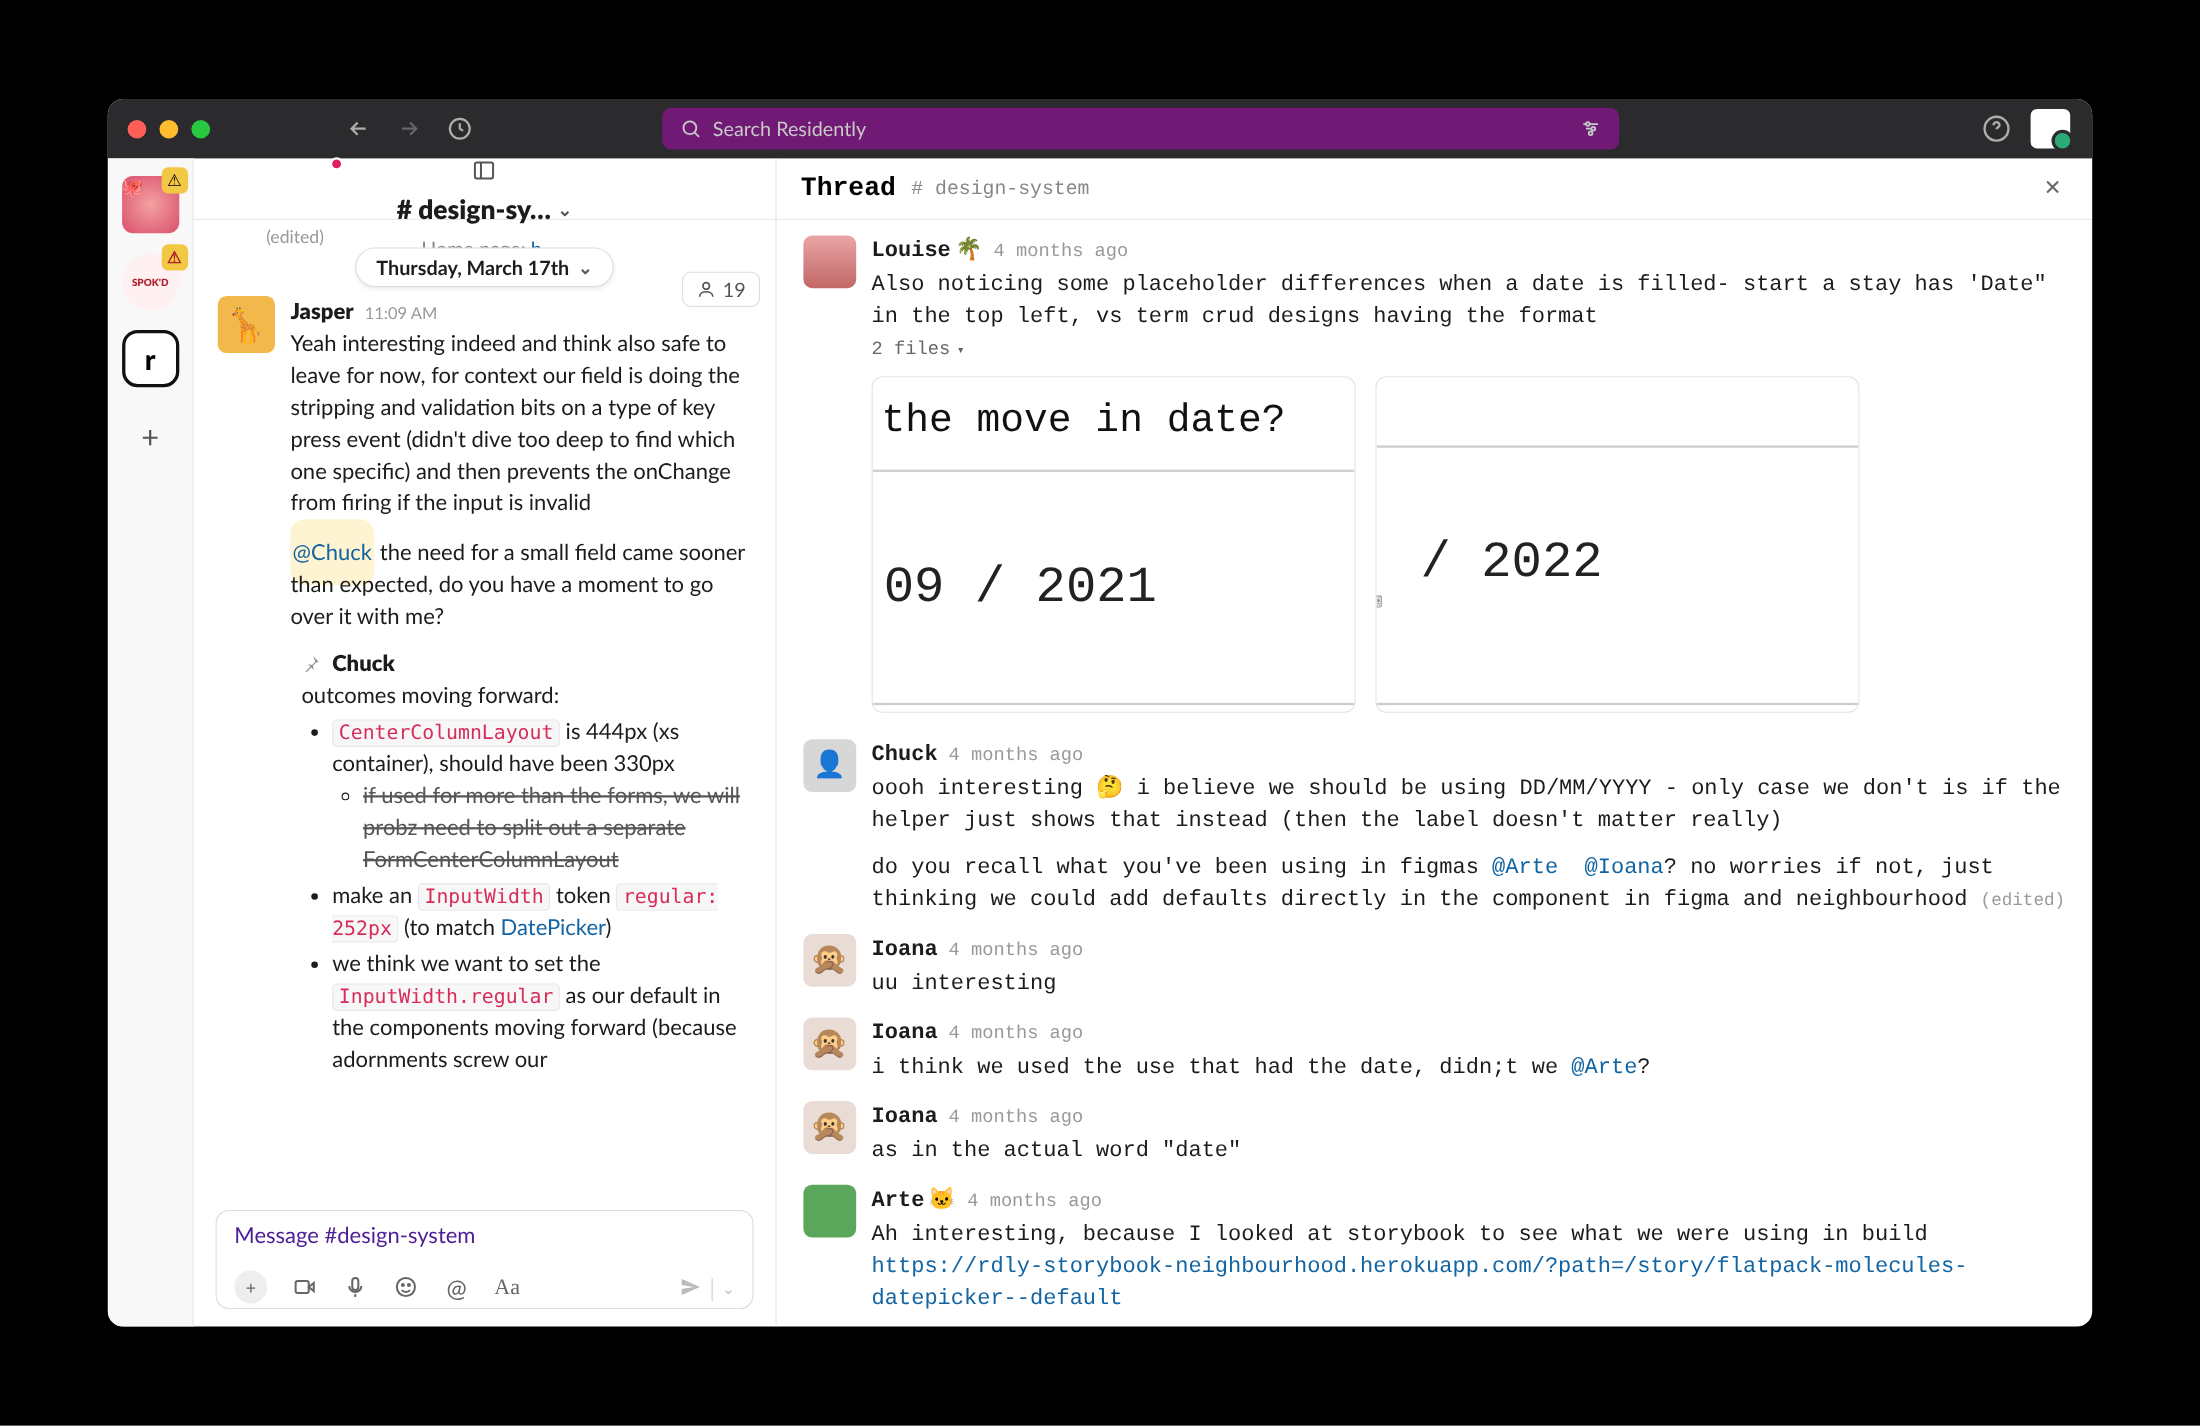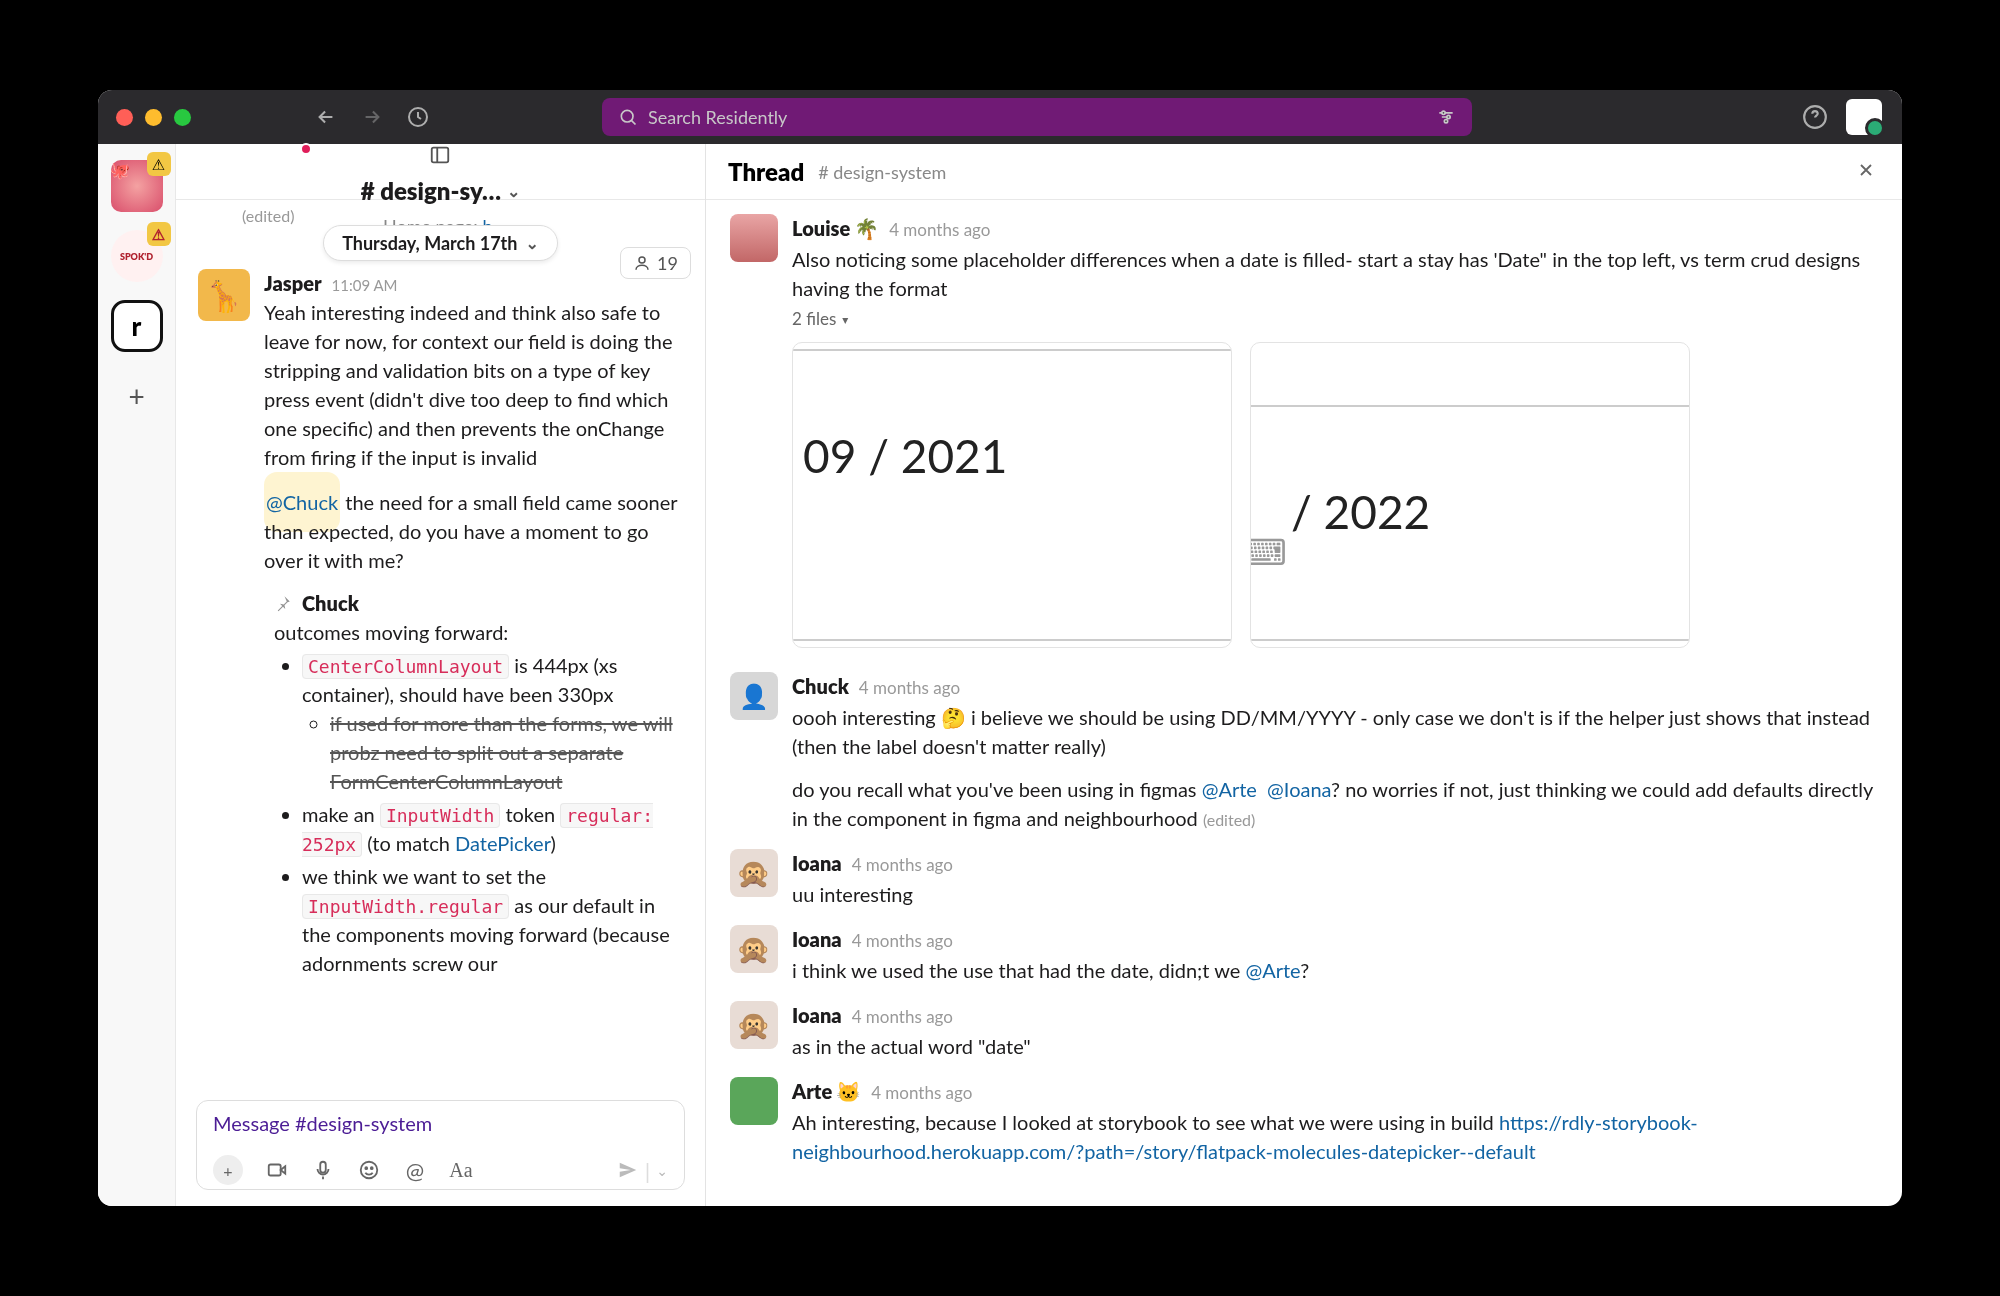--- a/index.html
+++ b/index.html
@@ -54,21 +54,21 @@
 .code-inl { font-family: ui-monospace, Menlo, monospace; color:#d72d5a; background:#f7f7f7; border:1px solid #e8e8e8; border-radius:4px; padding:1px 5px; font-size:18px; }
 .link-inl { color:#1264a3; }
 .strike { text-decoration: line-through; color:#555;}
 .composer { margin: 12px 20px 16px 20px; border:1px solid #ddd; border-radius:12px; padding: 10px 16px 4px 16px; }
 .comp-placeholder { color:#4c1d95; font-size:20px; padding-bottom: 14px; }
 .comp-bar { display:flex; gap:22px; align-items:center; padding-top:6px; color:#666;}
 .comp-bar .add-btn { width:30px; height:30px; border-radius:50%; background:#eee; display:flex; align-items:center; justify-content:center;}
 .comp-bar .ci { width:24px; height:24px; display:flex; align-items:center; justify-content:center;}
 .comp-send { margin-left:auto; color:#bbb; display:flex; gap:6px; align-items:center;}
 .comp-send .div { color:#ddd; font-size:22px;}
-.thread-pane { flex:1; display:flex; flex-direction:column; min-height:0; }
+.thread-pane { flex:1; display:flex; flex-direction:column; min-height:0;font-family:Liberation Mono, monospace; }
 .th-header { height:56px; border-bottom:1px solid #e8e8e8; display:flex; align-items:center; padding:0 22px; gap:14px; flex-shrink:0; }
 .th-title { font-size:24px; font-weight:800; }
 .th-sub { color:#888; font-size:18px;text-align:center; }
 .th-close { margin-left:auto; width:24px; height:24px; color:#666; cursor:pointer;}
 .th-scroll { flex:1; overflow-y:auto; padding: 14px 24px; }
 .reply { display:flex; gap:14px; margin-bottom: 16px; }
 .reply .avatar { width:48px; height:48px; }
 .reply-body { flex:1; font-size:20px; line-height:1.45; color:#1d1c1d; }
 .reply-head { display:flex; gap:10px; align-items:baseline; margin-bottom: 2px;}
 .reply-from { font-weight:800; display:flex; gap:4px; align-items:center;}
@@ -298,20 +298,21 @@
               <span class="reply-time">4 months ago</span>
             </div>
             <div>Also noticing some placeholder differences when a date is filled- start a stay has 'Date" in the top left,  vs term crud designs having the format</div>
             <div class="files-line">
                 <span>2 files</span> 
                 <span style="font-size:12px">▾</span>
               </div>
             <div class="attach-row">
               <div class="attach">
                 <div class="attach-inner">
+                  <div class="big-q">the move in date?</div>
                   <div class="line"></div>
                   <div class="date-val">09 / 2021</div>
                   <div class="line" style="margin-top:auto"></div>
                 </div>
               </div>
               <div class="attach attach2">
                 <div class="attach-inner">
                   <div style="height:56px"></div>
                   <div class="line"></div>
                   <span class="date-cursor">⌨</span>

